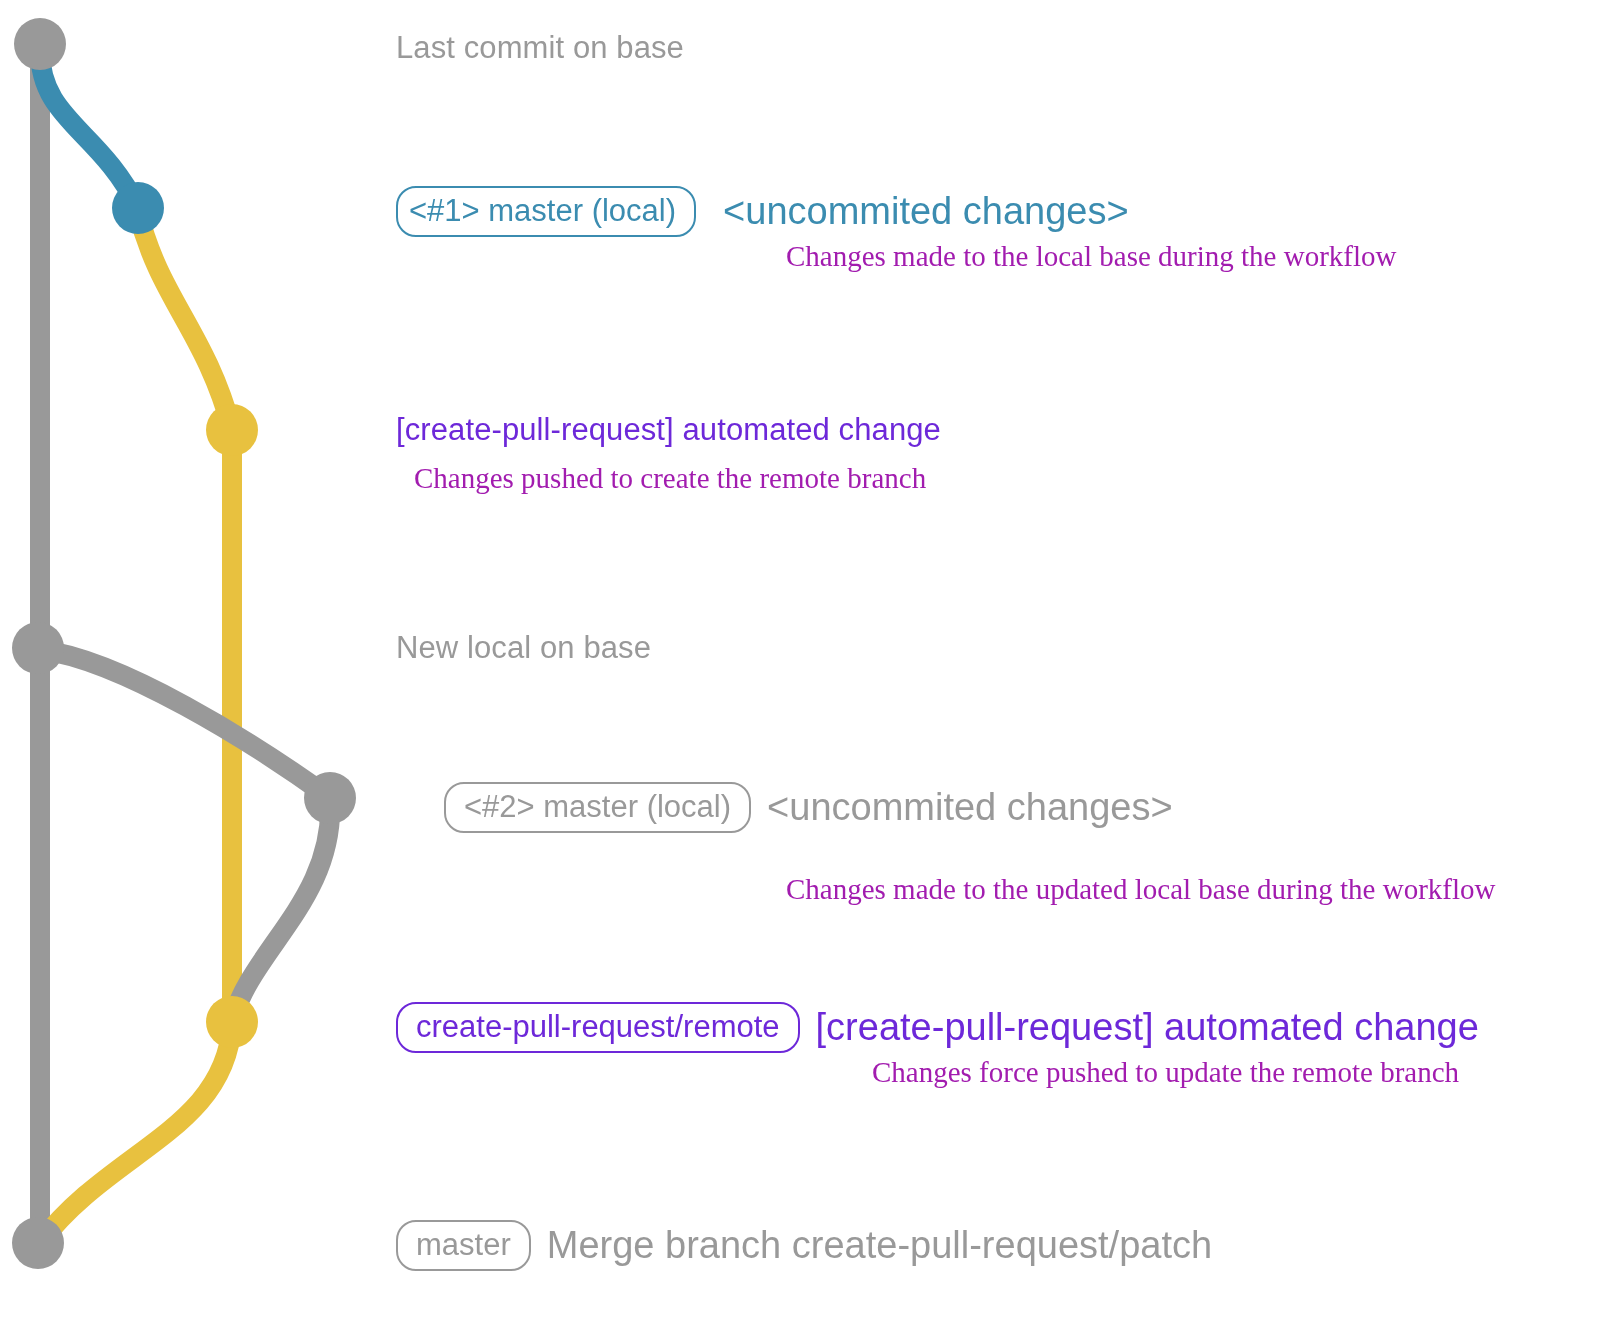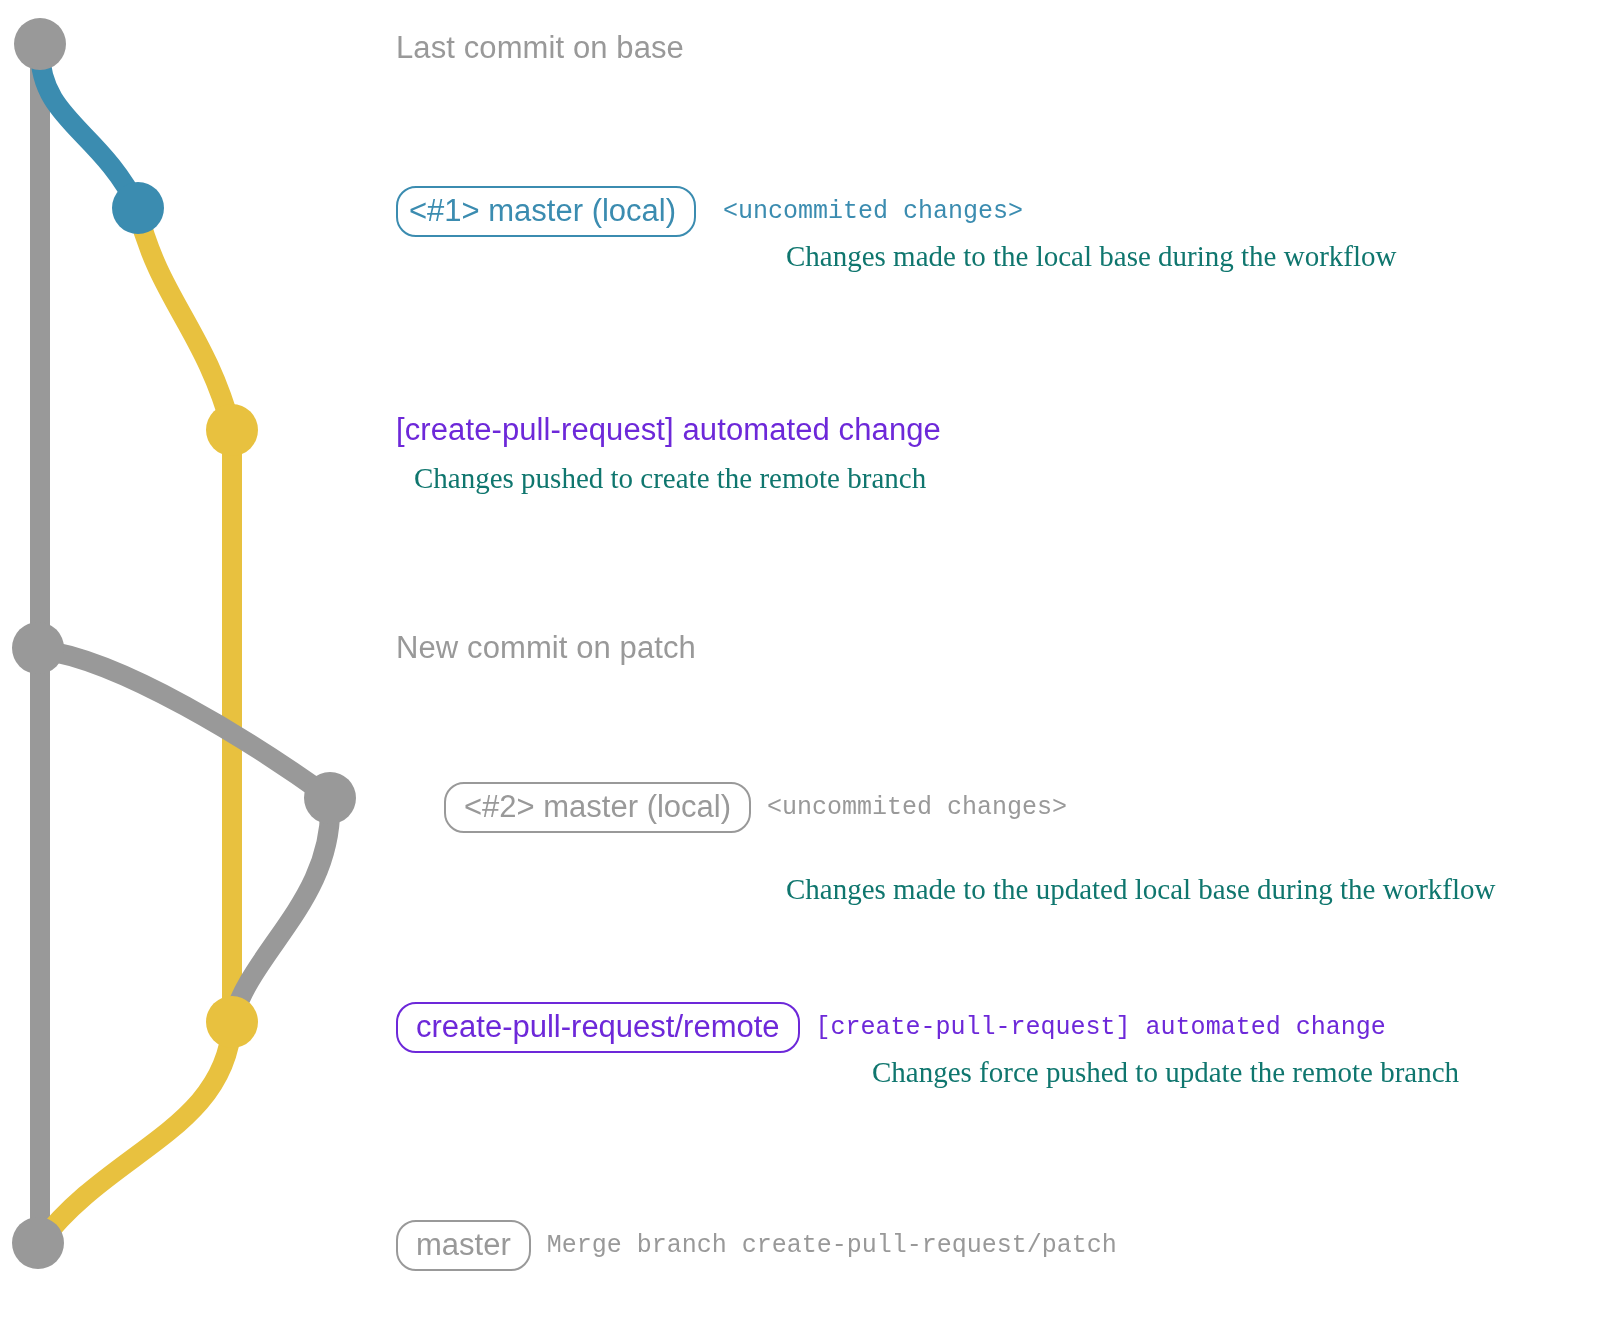--- a/index.html
+++ b/index.html
@@ -51,27 +51,27 @@
     font-family: "Liberation Sans", sans-serif;
     font-size: 31px;
     line-height: 1;
     background: #ffffff;
   }
   .badge-text {
     display: inline-block;
   }
   .after-badge {
     margin-left: 16px;
-    font-family: Liberation Mono, monospace;
-    font-size: 25px;
+    font-family: Liberation Sans, sans-serif;
+    font-size: 38px;
   }
   .caption {
     font-family: "Liberation Serif", serif;
     font-size: 29px;
-    color: #0f766e;
+    color: #a21caf;
     white-space: nowrap;
   }
   .gray   { color: #999999; }
   .blue   { color: #3b8cb0; padding-left: 11px; }
   .yellow { color: #6d28d9; }
 </style>
 </head>
 <body>
 
 <div id="stage">
@@ -116,21 +116,21 @@
   </div>
 
   <div class="row" style="left:396px; top:412px;">
     <span class="plain-label yellow">[create-pull-request] automated change</span>
   </div>
   <div class="caption-row" style="left:414px; top:462px;">
     <span class="caption">Changes pushed to create the remote branch</span>
   </div>
 
   <div class="row" style="left:396px; top:630px;">
-    <span class="plain-label gray">New commit on patch</span>
+    <span class="plain-label gray">New local on base</span>
   </div>
 
   <div class="row" style="left:396px; top:782px;padding-left:48px;">
     <span class="badge gray">
       <span class="badge-text">&lt;#2&gt; master (local)</span>
     </span>
     <span class="after-badge gray">&lt;uncommited changes&gt;</span>
   </div>
   <div class="caption-row" style="left:786px; top:836px;margin-top:37px;">
     <span class="caption">Changes made to the updated local base during the workflow</span>

